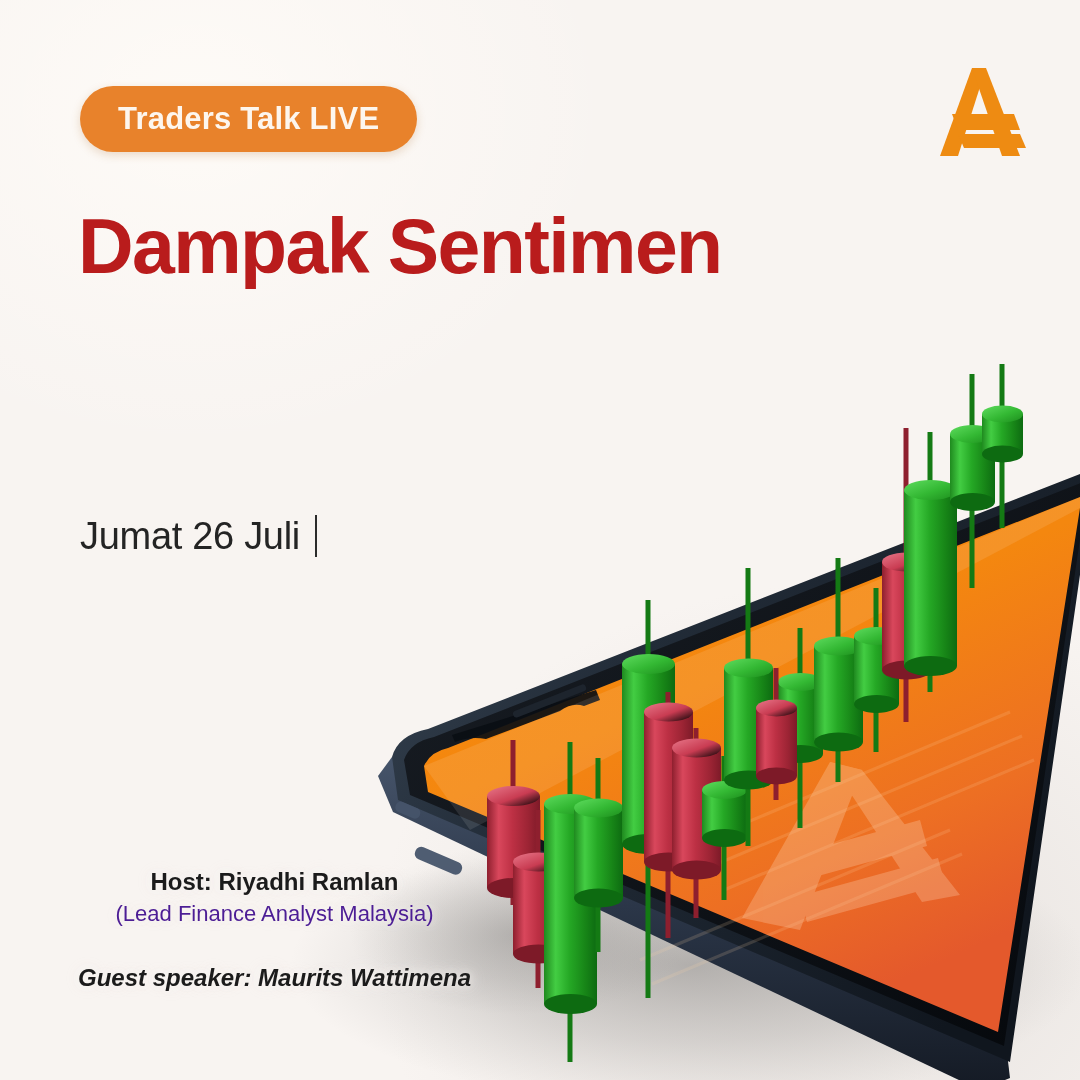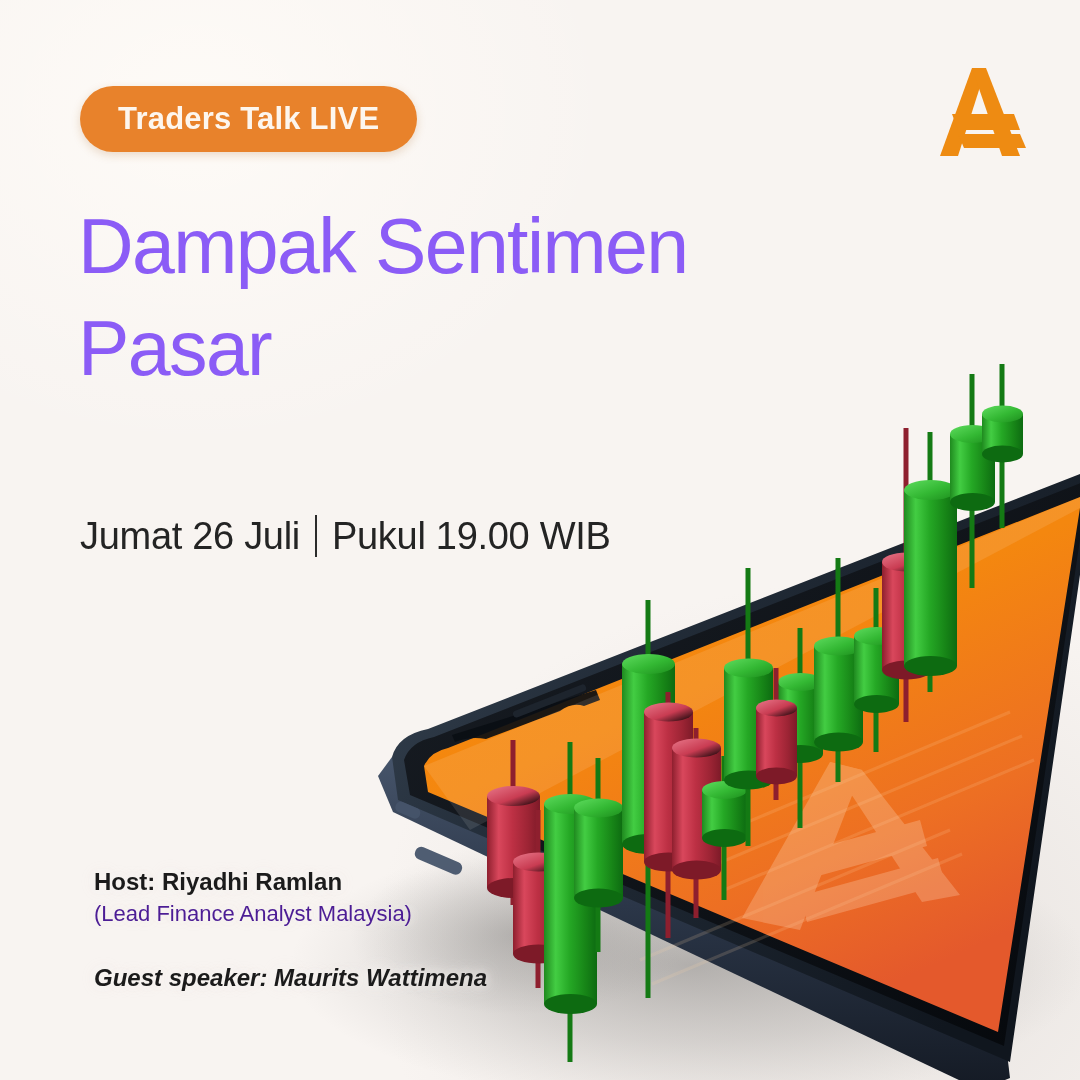--- a/index.html
+++ b/index.html
@@ -64,23 +64,23 @@
   }
 
   
   .headline {
     position: absolute;
     left: 78px;
     top: 196px;
     width: 740px;
   }
   .headline-line {
-    color: #8b5cf6;
+    color: #b91c1c;
     font-size: 77px;
-    font-weight: normal;
+    font-weight: bold;
     line-height: 1.32;
     letter-spacing: -1.6px;
     white-space: nowrap;
   }
 
   
   .datetime {
     position: absolute;
     left: 80px;
     top: 515px;
@@ -96,23 +96,24 @@
   .dt-sep {
     display: inline-block;
     width: 2px;
     height: 42px;
     background: #2b2b2b;
   }
 
   
   .credits {
     position: absolute;
-    left: 94px;
+    left: 78px;
     top: 866px;
     z-index: 40;
+    text-align: center;
   }
   .credit-block { margin-bottom: 32px; }
   .credit-block:last-child { margin-bottom: 0; font-style: italic; }
   .credit-name {
     color: #1b1b1b;
     font-size: 24px;
     font-weight: bold;
     line-height: 1.35;
     white-space: nowrap;
     text-shadow: 0 0 10px rgba(248,244,241,0.95), 0 0 20px rgba(248,244,241,0.8);
@@ -360,27 +361,25 @@
         <path d="M 44,8 L 58,8 L 30,96 L 12,96 Z"></path>
         <path d="M 44,8 L 58,8 L 92,96 L 74,96 Z"></path>
         <path d="M 24,54 L 86,54 L 92,70 L 30,70 Z"></path>
         <path d="M 30,74 L 92,74 L 98,88 L 36,88 Z"></path>
       </g>
     </svg>
   </div>
 
   <div class="headline">
     <div class="headline-line">Dampak Sentimen</div>
-    <div class="headline-line">Pasar</div>
   </div>
 
   <div class="datetime">
     <span>Jumat 26 Juli</span>
     <span class="dt-sep"></span>
-    <span>Pukul 19.00 WIB</span>
   </div>
 
   <div class="credits">
     <div class="credit-block">
       <div class="credit-name">Host: Riyadhi Ramlan</div>
       <div class="credit-role">(Lead Finance Analyst Malaysia)</div>
     </div>
     <div class="credit-block">
       <div class="credit-name">Guest speaker: Maurits Wattimena</div>
     </div>

